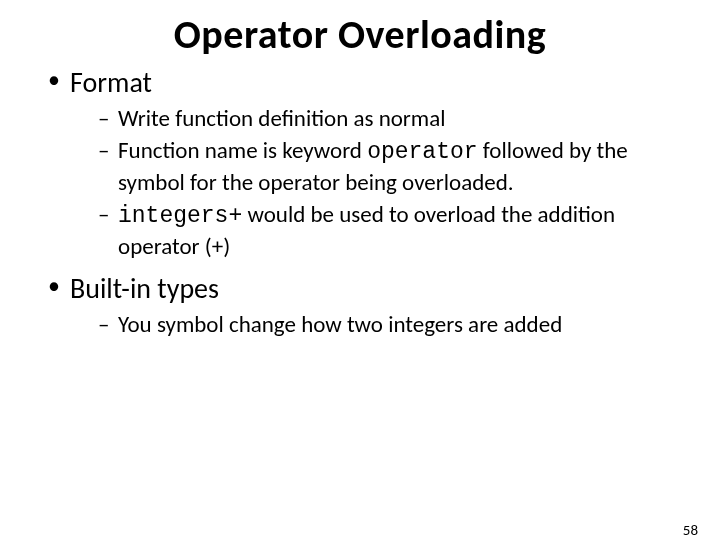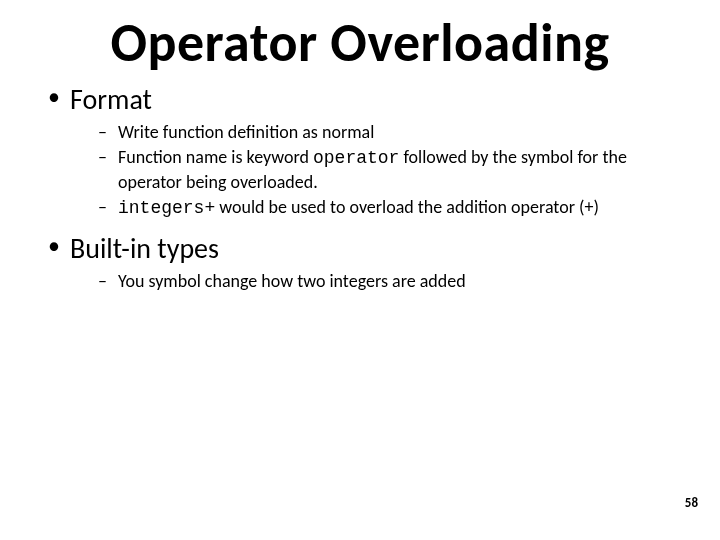--- a/index.html
+++ b/index.html
@@ -14,21 +14,21 @@
     overflow: hidden;
   }
   .slide {
     width: 720px;
     height: 540px;
     position: relative;
     box-sizing: border-box;
     padding: 10px 30px 20px 30px;
   }
   .title {
-    font-size: 54px;
+    font-size: 40px;
     font-weight: 700;
     text-align: center;
     margin: 0 0 6px 0;
     letter-spacing: 0.5px;
   }
   ul.top {
     list-style: none;
     margin: 0;
     padding: 0 0 0 18px;
   }
@@ -46,41 +46,40 @@
     top: 0;
     font-size: 24px;
   }
   ul.sub {
     list-style: none;
     margin: 4px 0 10px 0;
     padding: 0 0 0 28px;
   }
   ul.sub > li {
     position: relative;
-    font-size: 18px;
+    font-size: 23px;
     line-height: 1.3;
     padding-left: 20px;
     margin-bottom: 2px;
   }
   ul.sub > li::before {
     content: "–";
     position: absolute;
     left: 0;
     top: 0;
   }
   .mono {
     font-family: Liberation Mono, monospace;
   }
   .pagenum {
     position: absolute;
     right: 22px;
-    bottom: 30px;
-    font-size: 13px;
+    bottom: 1px;
+    font-size: 15px;
     color: #000;
-    font-weight: bold;
   }
 </style>
 </head>
 <body>
 
 <div class="slide">
 
   <h1 class="title">Operator Overloading</h1>
 
   <ul class="top">

